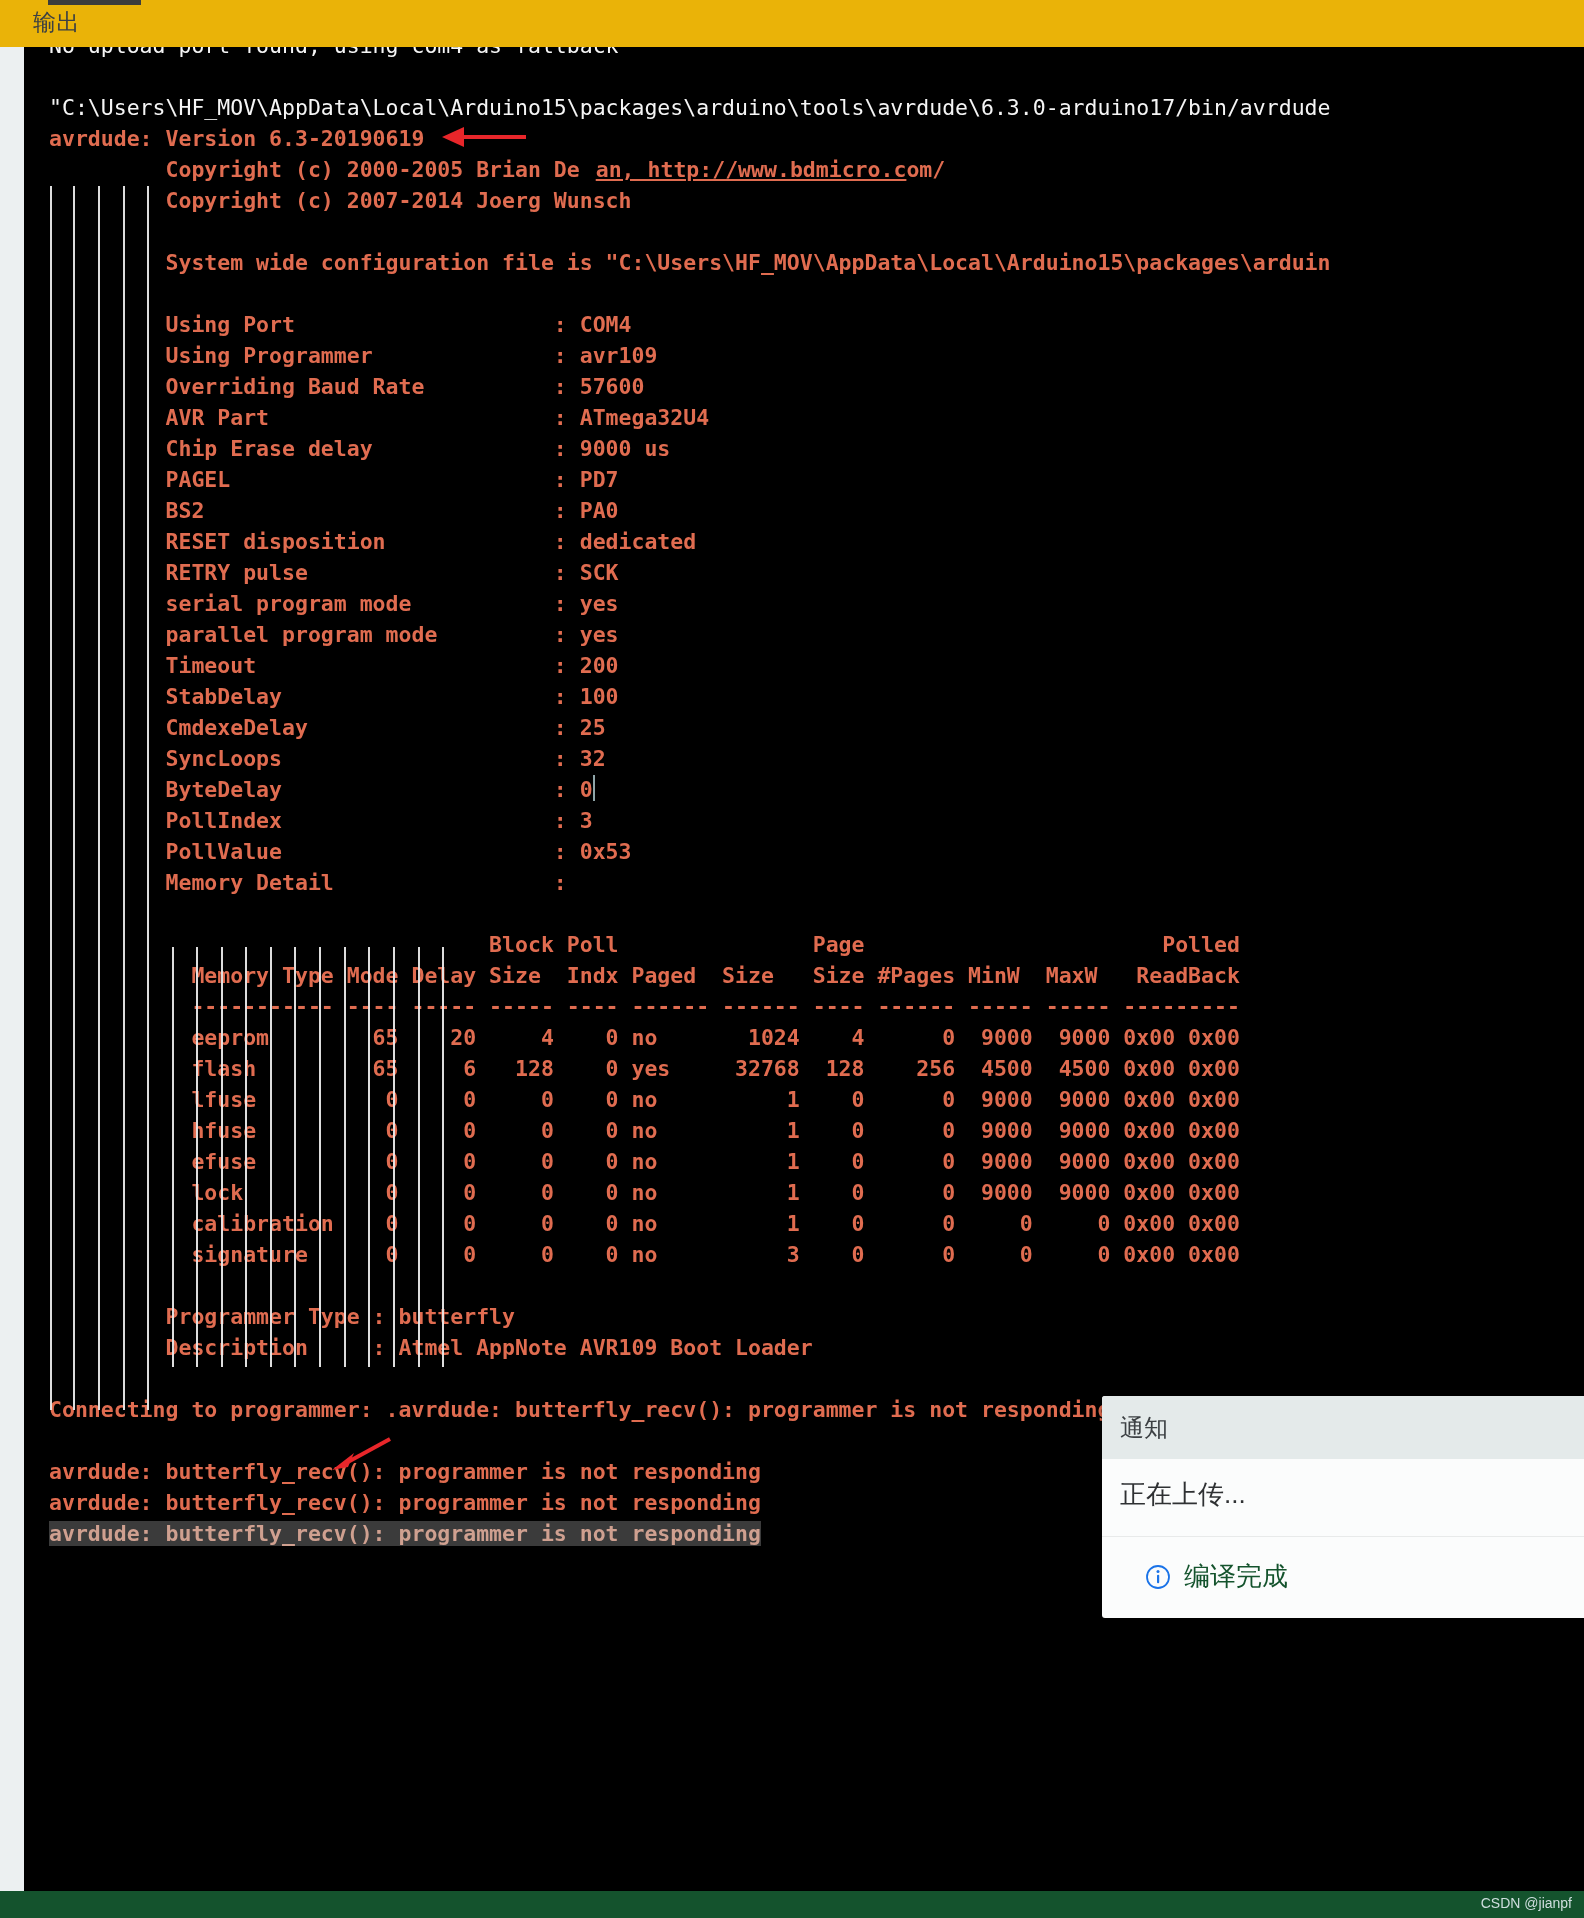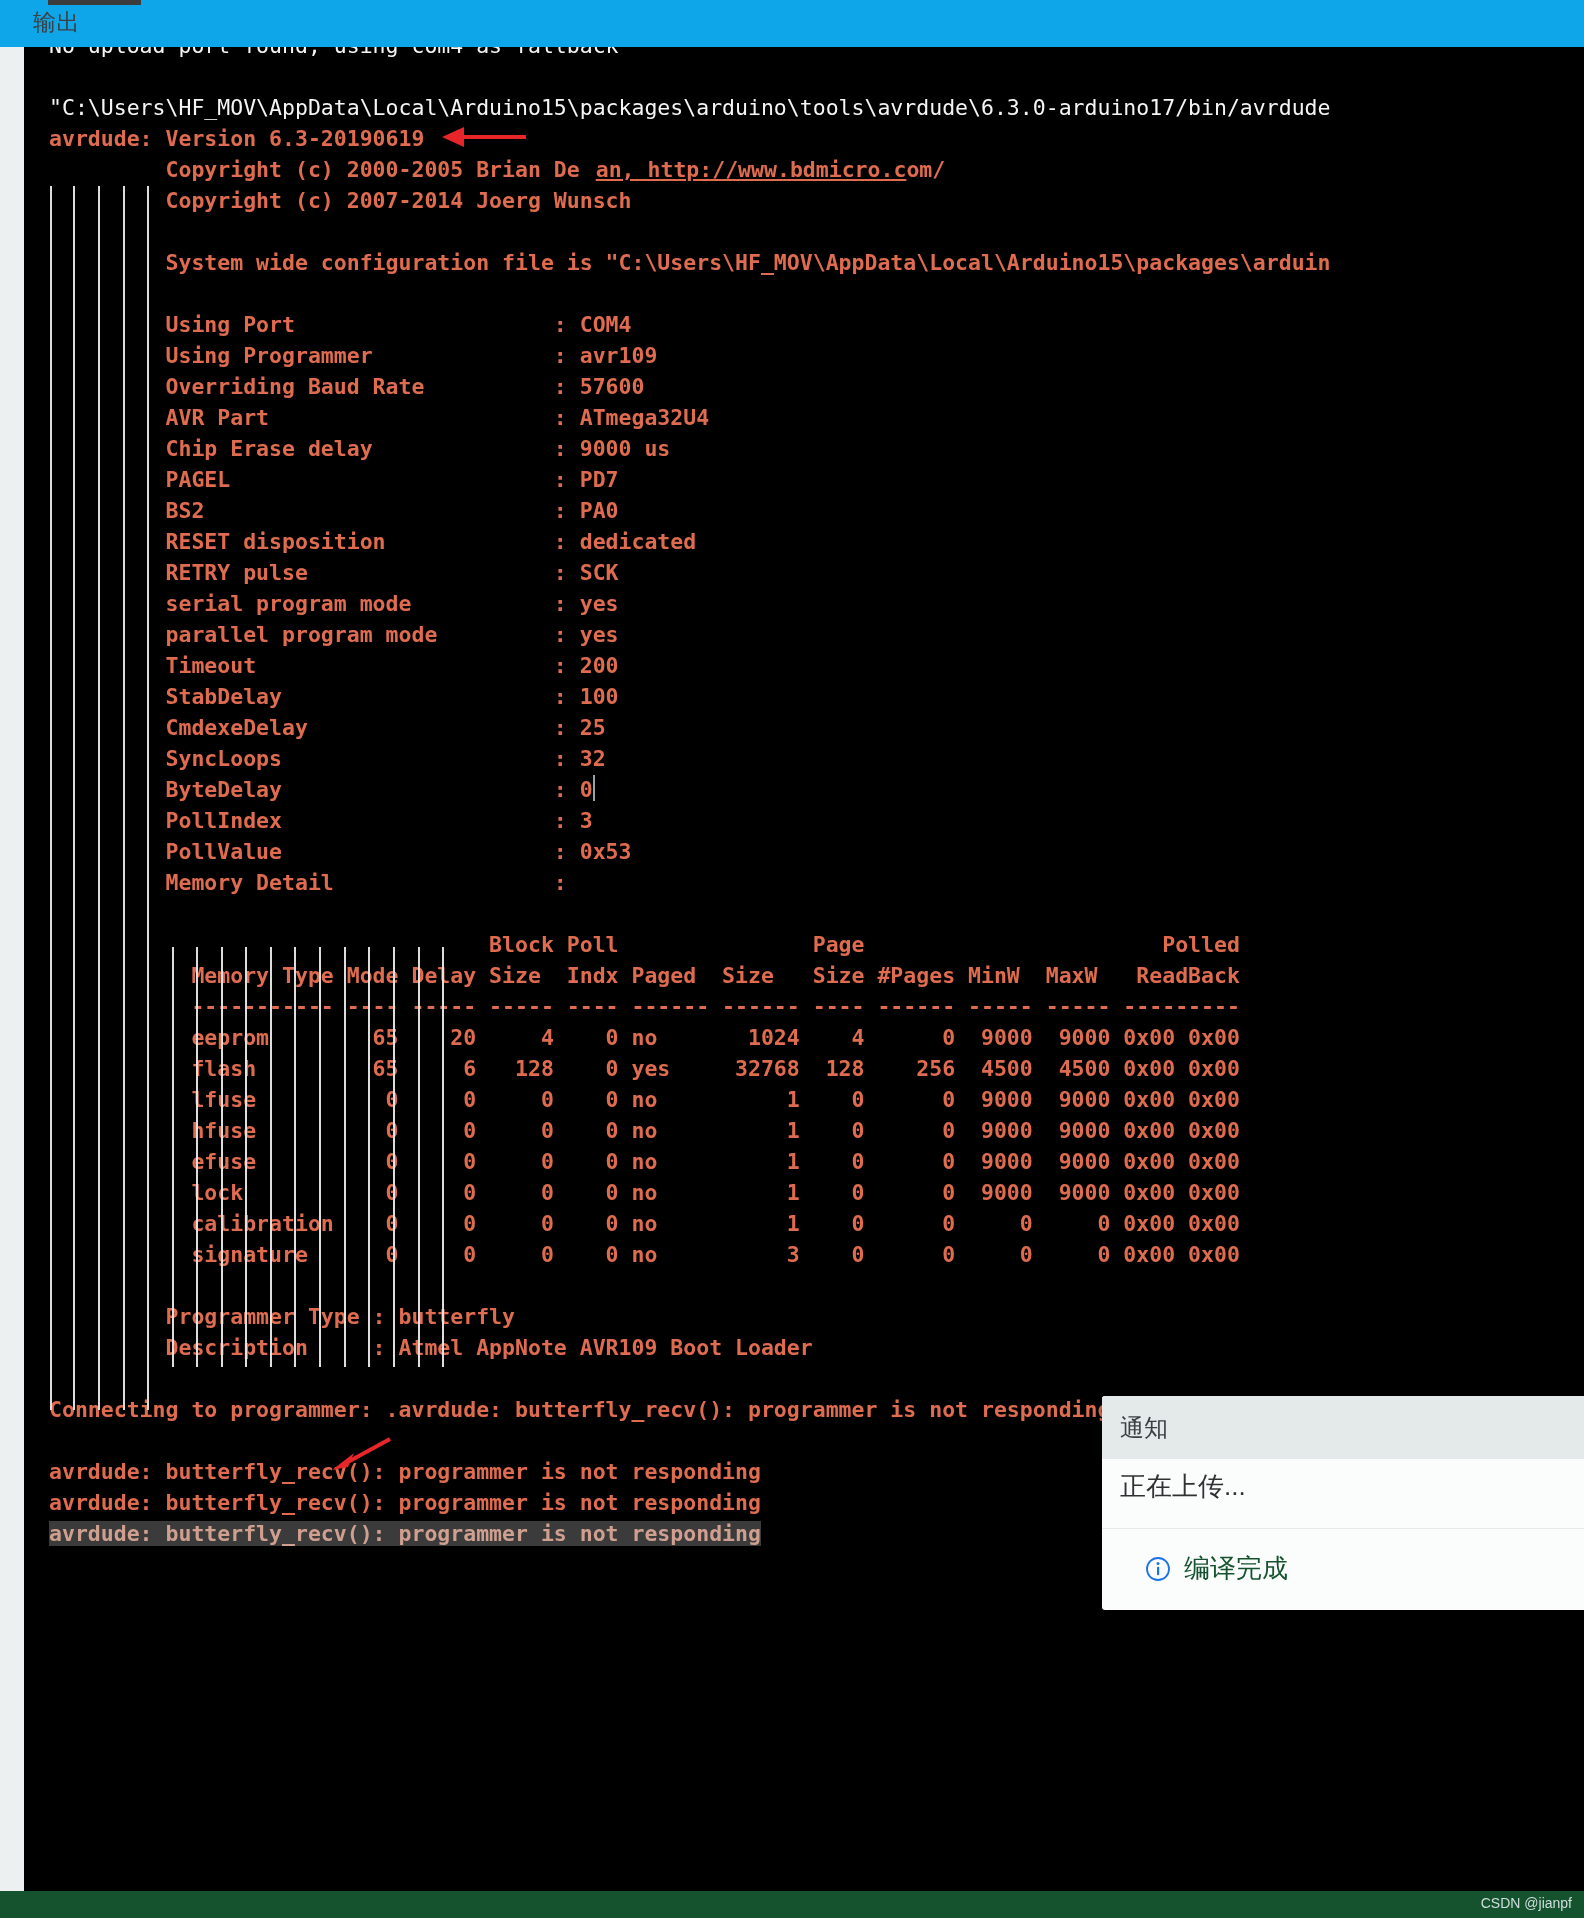--- a/index.html
+++ b/index.html
@@ -19,21 +19,21 @@
   #ide-root {
     width: 1584px;
     height: 1918px;
     position: relative;
     background: #ecf0f1;
     display: flex;
     flex-direction: column;
   }
   #panel-header {
     height: 47px;
-    background: #0ea5e9;
+    background: #eab308;
     position: relative;
     flex: 0 0 auto;
   }
   #tab-active-marker {
     position: absolute;
     left: 48px;
     top: 0;
     width: 93px;
     height: 5px;
     background: #3c3c3c;
@@ -115,21 +115,21 @@
     overflow: hidden;
     font-family: "Liberation Sans", sans-serif;
   }
   #notification-header {
     background: #e4eaea;
     padding: 16px 0 15px 18px;
     font-size: 24px;
     color: #3c4043;
   }
   #notification-row-uploading {
-    padding: 10px 0 24px 18px;
+    padding: 18px 0 24px 18px;
     font-size: 26px;
     color: #2f3133;
     border-bottom: 1px solid #e8eaea;
   }
   #notification-row-compiled {
     padding: 22px 0 24px 24px;
     font-size: 26px;
     color: #14532d;
     display: flex;
     align-items: center;

